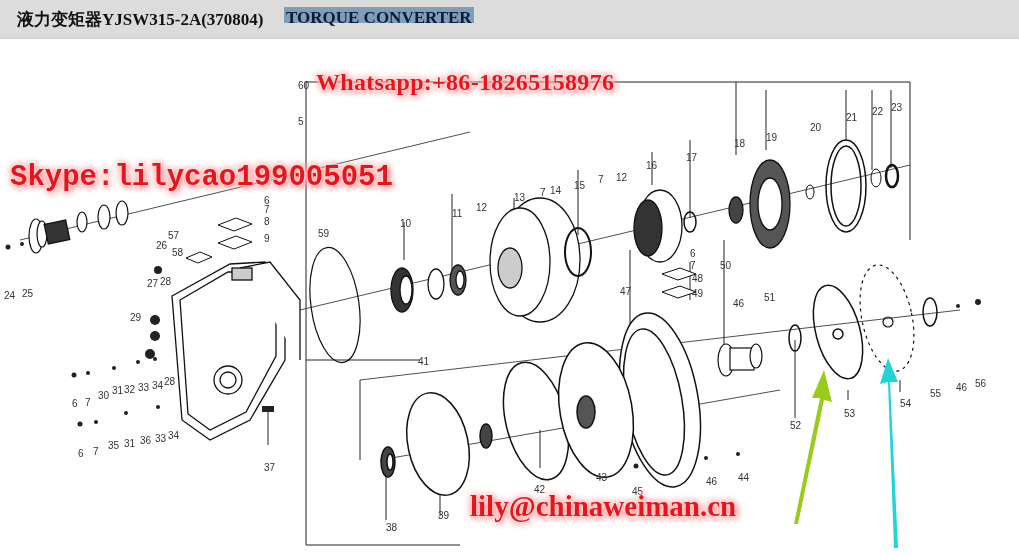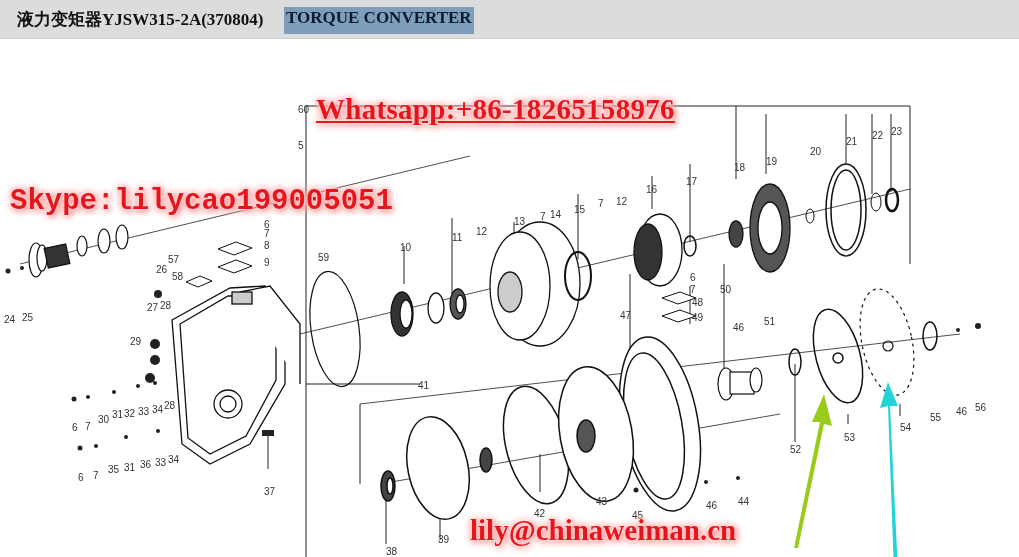--- a/index.html
+++ b/index.html
@@ -1,23 +1,23 @@
 <!DOCTYPE html>
 <html><head>
 <meta charset="utf-8">
 <style>
   html,body{margin:0;padding:0;}
   body{width:1019px;height:557px;background:#fff;overflow:hidden;position:relative;font-family:"Liberation Serif",serif;}
   .header{position:absolute;left:0;top:0;width:1019px;height:38px;background:#dcdcdc;border-bottom:1px solid #cfcfcf;}
   .title-cn{position:absolute;left:17px;top:8px;font-size:17px;font-weight:bold;color:#111;font-family:"Liberation Serif",serif;white-space:nowrap;}
-  .title-en{position:absolute;left:284px;top:7px;height:27px;padding:0 2px;background:#7e9ebb;font-size:17px;font-weight:bold;color:#0d1a33;line-height:22px;font-family:"Liberation Serif",serif;white-space:nowrap;}
-  .diagram{position:absolute;left:0;top:39px;width:1019px;height:436px;margin-top:24px;}
+  .title-en{position:absolute;left:284px;top:7px;height:16px;padding:0 2px;background:#7e9ebb;font-size:17px;font-weight:bold;color:#0d1a33;line-height:22px;font-family:"Liberation Serif",serif;white-space:nowrap;}
+  .diagram{position:absolute;left:0;top:39px;width:1019px;height:436px;}
   .wm{position:absolute;font-family:"Liberation Serif",serif;font-weight:bold;color:#e8141b;white-space:nowrap;
       text-shadow:0 0 3px #fff,0 0 6px #ff9a9a,0 0 10px #ffb0b0,2px 2px 6px #ff8080;}
-  .wm-whatsapp{left:316px;top:69px;font-size:29px;letter-spacing:0.3px;text-decoration:underline;}
+  .wm-whatsapp{left:316px;top:69px;font-size:24px;letter-spacing:0.3px;}
   .wm-skype{left:10px;top:161px;font-size:29px;font-family:Liberation Mono, monospace;}
   .wm-email{left:470px;top:490px;font-size:29px;}
   svg text{font-family:"Liberation Sans",sans-serif;font-size:10px;fill:#333;}
 </style>
 </head>
 <body>
 
 <div class="header">
   <span class="title-cn">液力变矩器YJSW315-2A(370804)</span>
   <span class="title-en">TORQUE CONVERTER</span>

